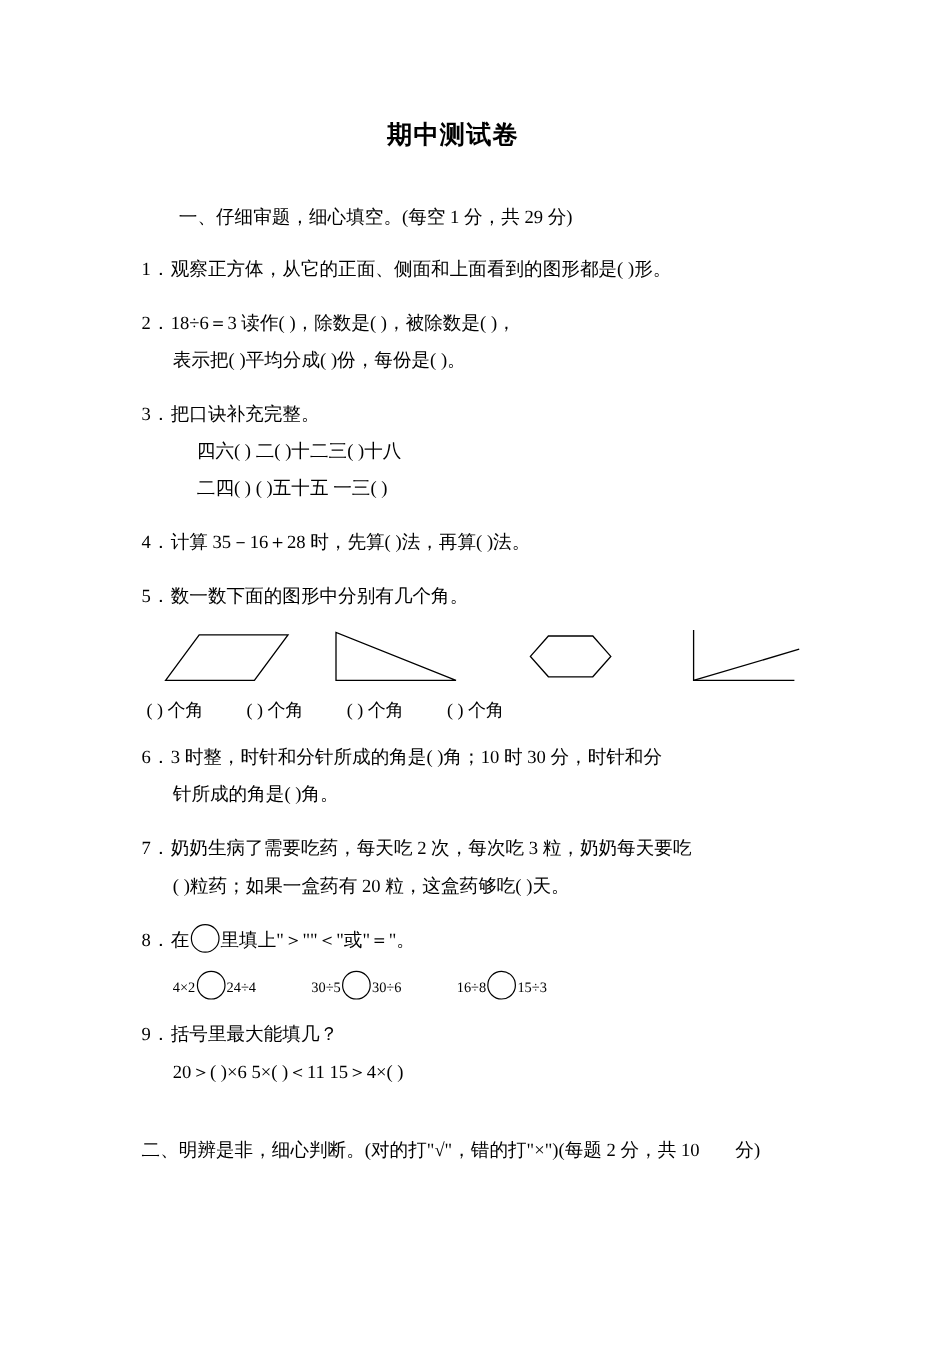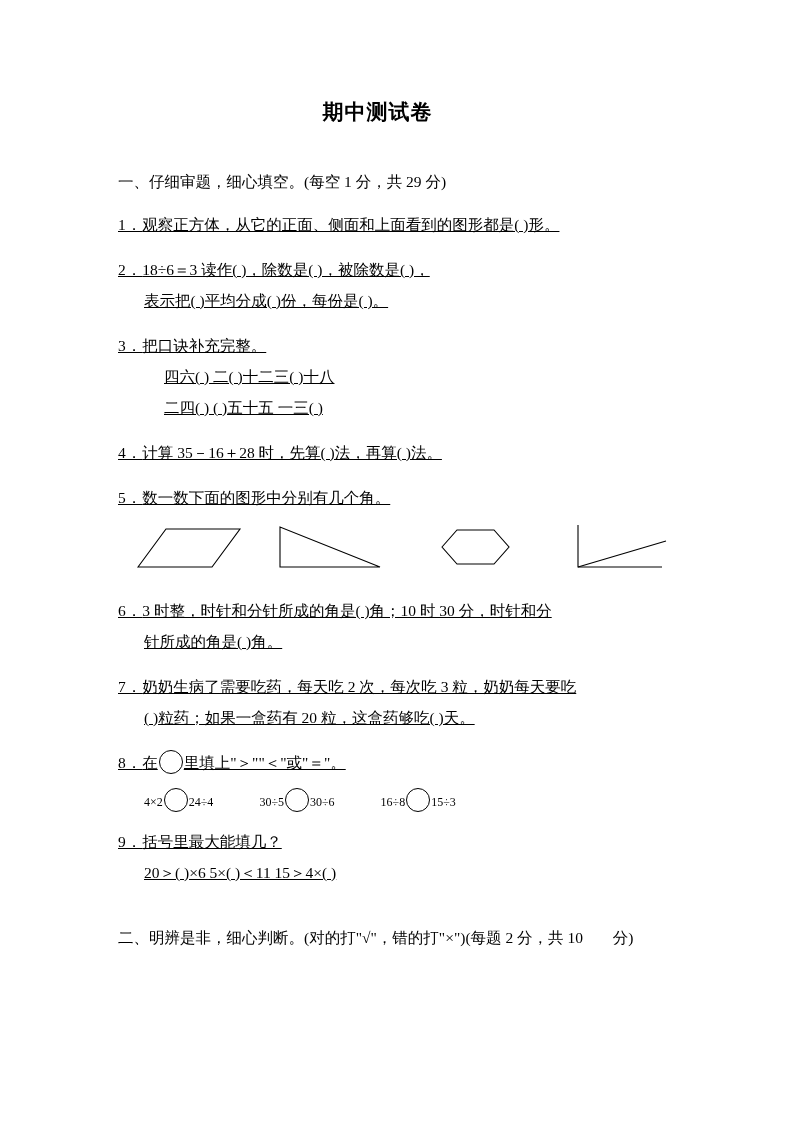--- a/index.html
+++ b/index.html
@@ -27,30 +27,30 @@
     text-align: center;
     font-size: 21px;
     font-weight: bold;
     margin-top: 98px;
     letter-spacing: 1px;
   }
   .section-head {
     font-size: 15.5px;
     margin-top: 44px;
     line-height: 1.6;
+    margin-left: 31px;
   }
   .q {
     font-size: 15.5px;
     line-height: 2.0;
     margin-top: 14px;
   }
   .q .line {
     display: block;
     white-space: nowrap;
-    text-decoration: underline;
   }
   .indent1 {
     padding-left: 26px;
   }
   .indent2 {
     padding-left: 46px;
   }
   .num {
     letter-spacing: 0.5px;
   }
@@ -148,20 +148,23 @@
 
       <polygon points="148,8 148,48 248,48" fill="none" stroke="#000" stroke-width="1.1"></polygon>
 
       <polygon points="310,28 325,11 362,11 377,28 362,45 325,45" fill="none" stroke="#000" stroke-width="1.1"></polygon>
 
       <polyline points="446,6 446,48 530,48" fill="none" stroke="#000" stroke-width="1.1"></polyline>
       <line x1="446" y1="48" x2="534" y2="22" stroke="#000" stroke-width="1.1"></line>
     </svg>
   </div>
 
+  <div class="figcap">
+    <span>(       ) 个角</span><span class="gap"></span><span>(       ) 个角</span><span class="gap"></span><span>(       ) 个角</span><span class="gap"></span><span>(       ) 个角</span>
+  </div>
 
   <div class="q">
     <span class="line">
       <span class="num">6．</span><span>3 时整，时针和分针所成的角是(      )角；10 时 30 分，时针和分</span>
     </span>
     <span class="line indent1">针所成的角是(       )角。</span>
   </div>
 
   <div class="q">
     <span class="line">

